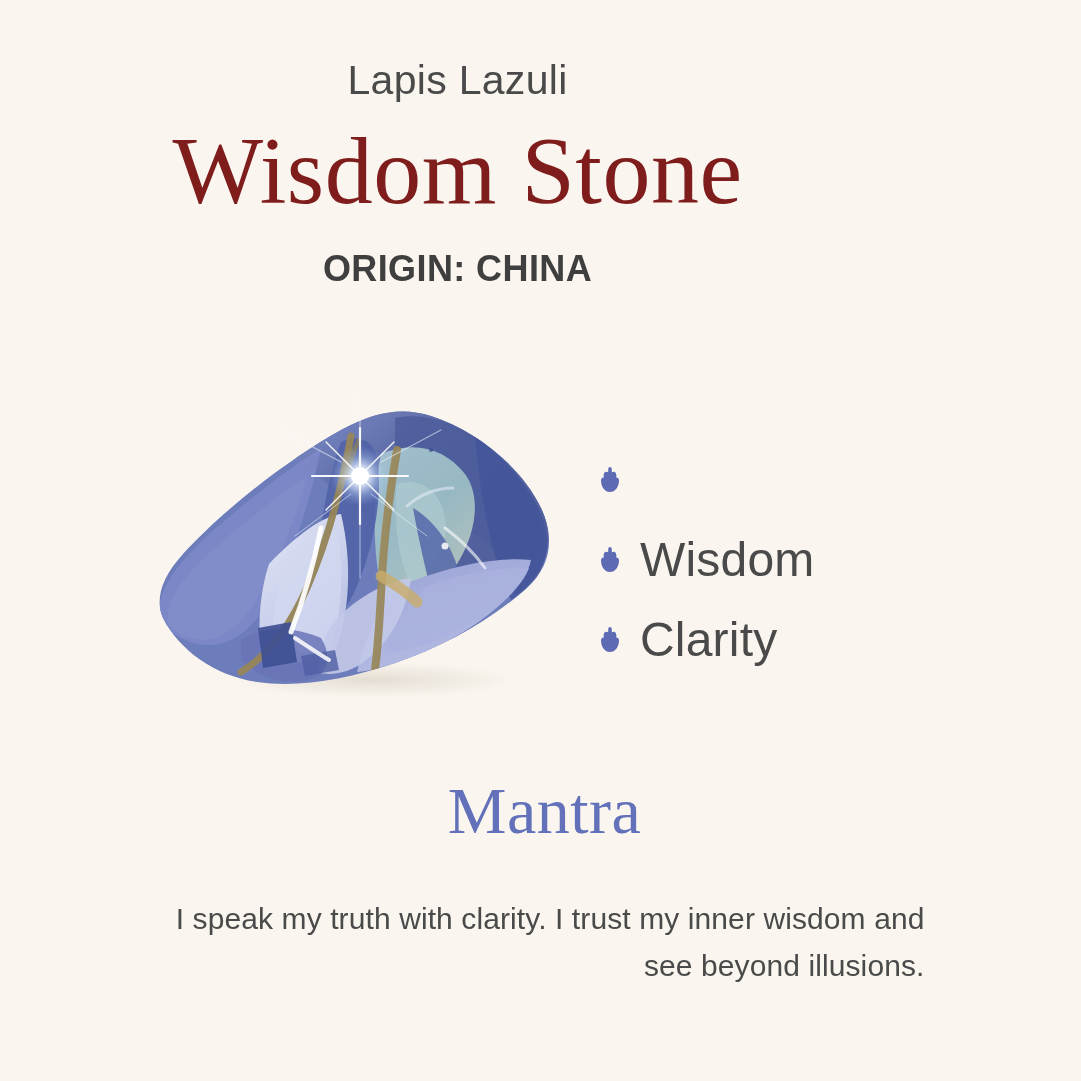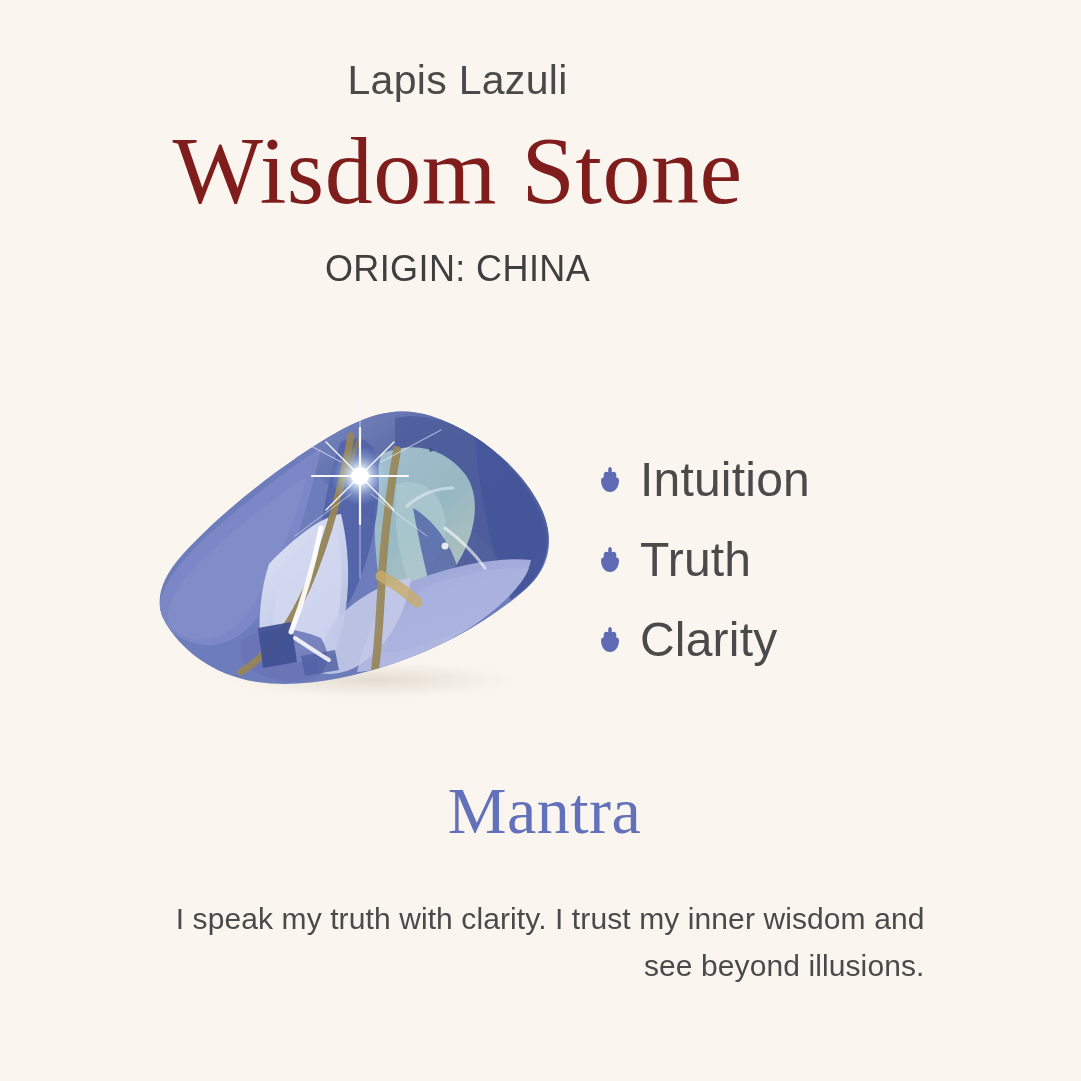--- a/index.html
+++ b/index.html
@@ -37,21 +37,21 @@
     font-family: "Liberation Serif", serif;
     font-weight: 400;
     font-size: 96px;
     letter-spacing: 0.5px;
     color: #7f1d1d;
     line-height: 1.0;
     margin-top: 22px;
   }
   .origin {
     font-family: "Liberation Sans", sans-serif;
-    font-weight: 400;
+    font-weight: 700;
     font-size: 36px;
     letter-spacing: 0.4px;
     color: #3f3f3f;
     margin-top: 32px;
     line-height: 1.0;
   }
 
   
   .stone-wrap {
     position: absolute;
@@ -279,36 +279,35 @@
         <path d="M10,1 C11.1,1 11.8,2 11.8,3.4 L11.8,6.2
                  C13.4,5.2 15,5.6 15.8,7 C16.4,8.1 16.4,9.8 16.2,11.4
                  C17.7,11.2 19,12.3 19,14.4
                  C19,20.6 15.2,26 10,26
                  C4.8,26 1,20.6 1,14.4
                  C1,12.3 2.3,11.2 3.8,11.4
                  C3.6,9.8 3.6,8.1 4.2,7
                  C5,5.6 6.6,5.2 8.2,6.2
                  L8.2,3.4 C8.2,2 8.9,1 10,1 Z" fill="#5f6ab5"></path>
       </svg>
-      <span class="attr-label">Intuition</span>
     </div>
 
     <div class="attr-row">
       <svg class="attr-bullet" viewBox="0 0 20 28" xmlns="http://www.w3.org/2000/svg">
         <path d="M10,1 C11.1,1 11.8,2 11.8,3.4 L11.8,6.2
                  C13.4,5.2 15,5.6 15.8,7 C16.4,8.1 16.4,9.8 16.2,11.4
                  C17.7,11.2 19,12.3 19,14.4
                  C19,20.6 15.2,26 10,26
                  C4.8,26 1,20.6 1,14.4
                  C1,12.3 2.3,11.2 3.8,11.4
                  C3.6,9.8 3.6,8.1 4.2,7
                  C5,5.6 6.6,5.2 8.2,6.2
                  L8.2,3.4 C8.2,2 8.9,1 10,1 Z" fill="#5f6ab5"></path>
       </svg>
-      <span class="attr-label">Truth</span>
+      <span class="attr-label">Wisdom</span>
     </div>
 
     <div class="attr-row">
       <svg class="attr-bullet" viewBox="0 0 20 28" xmlns="http://www.w3.org/2000/svg">
         <path d="M10,1 C11.1,1 11.8,2 11.8,3.4 L11.8,6.2
                  C13.4,5.2 15,5.6 15.8,7 C16.4,8.1 16.4,9.8 16.2,11.4
                  C17.7,11.2 19,12.3 19,14.4
                  C19,20.6 15.2,26 10,26
                  C4.8,26 1,20.6 1,14.4
                  C1,12.3 2.3,11.2 3.8,11.4

